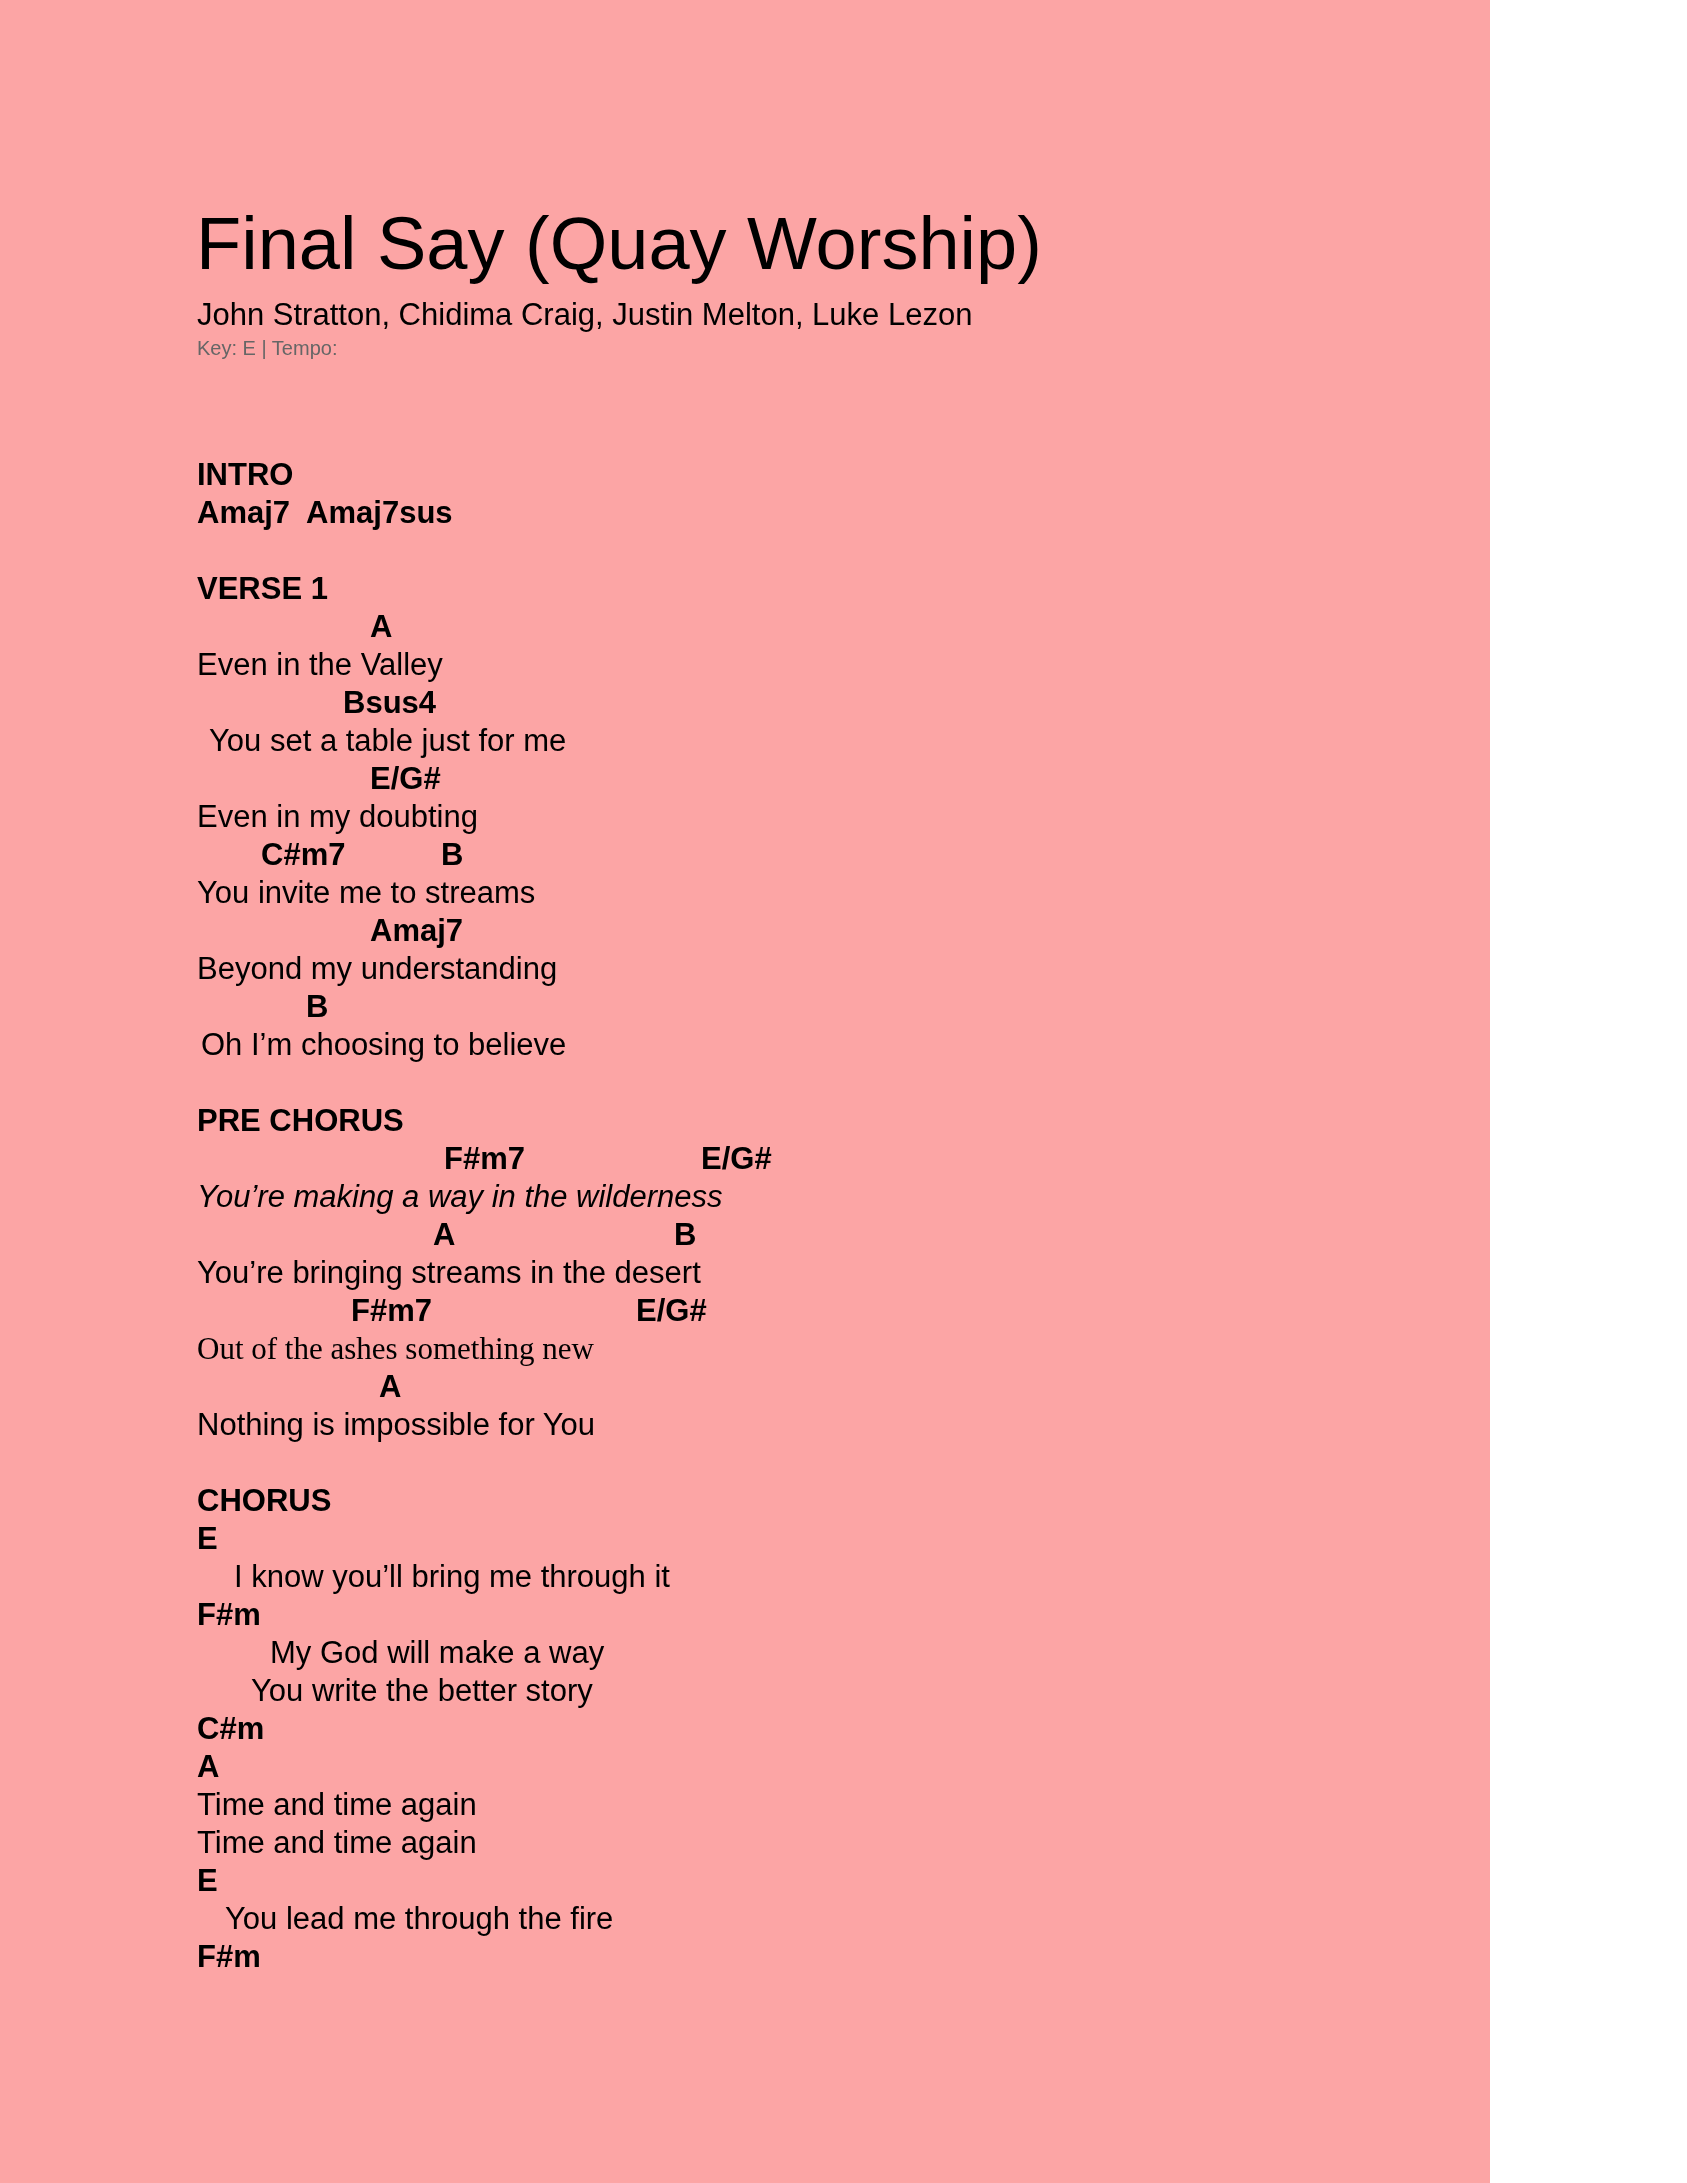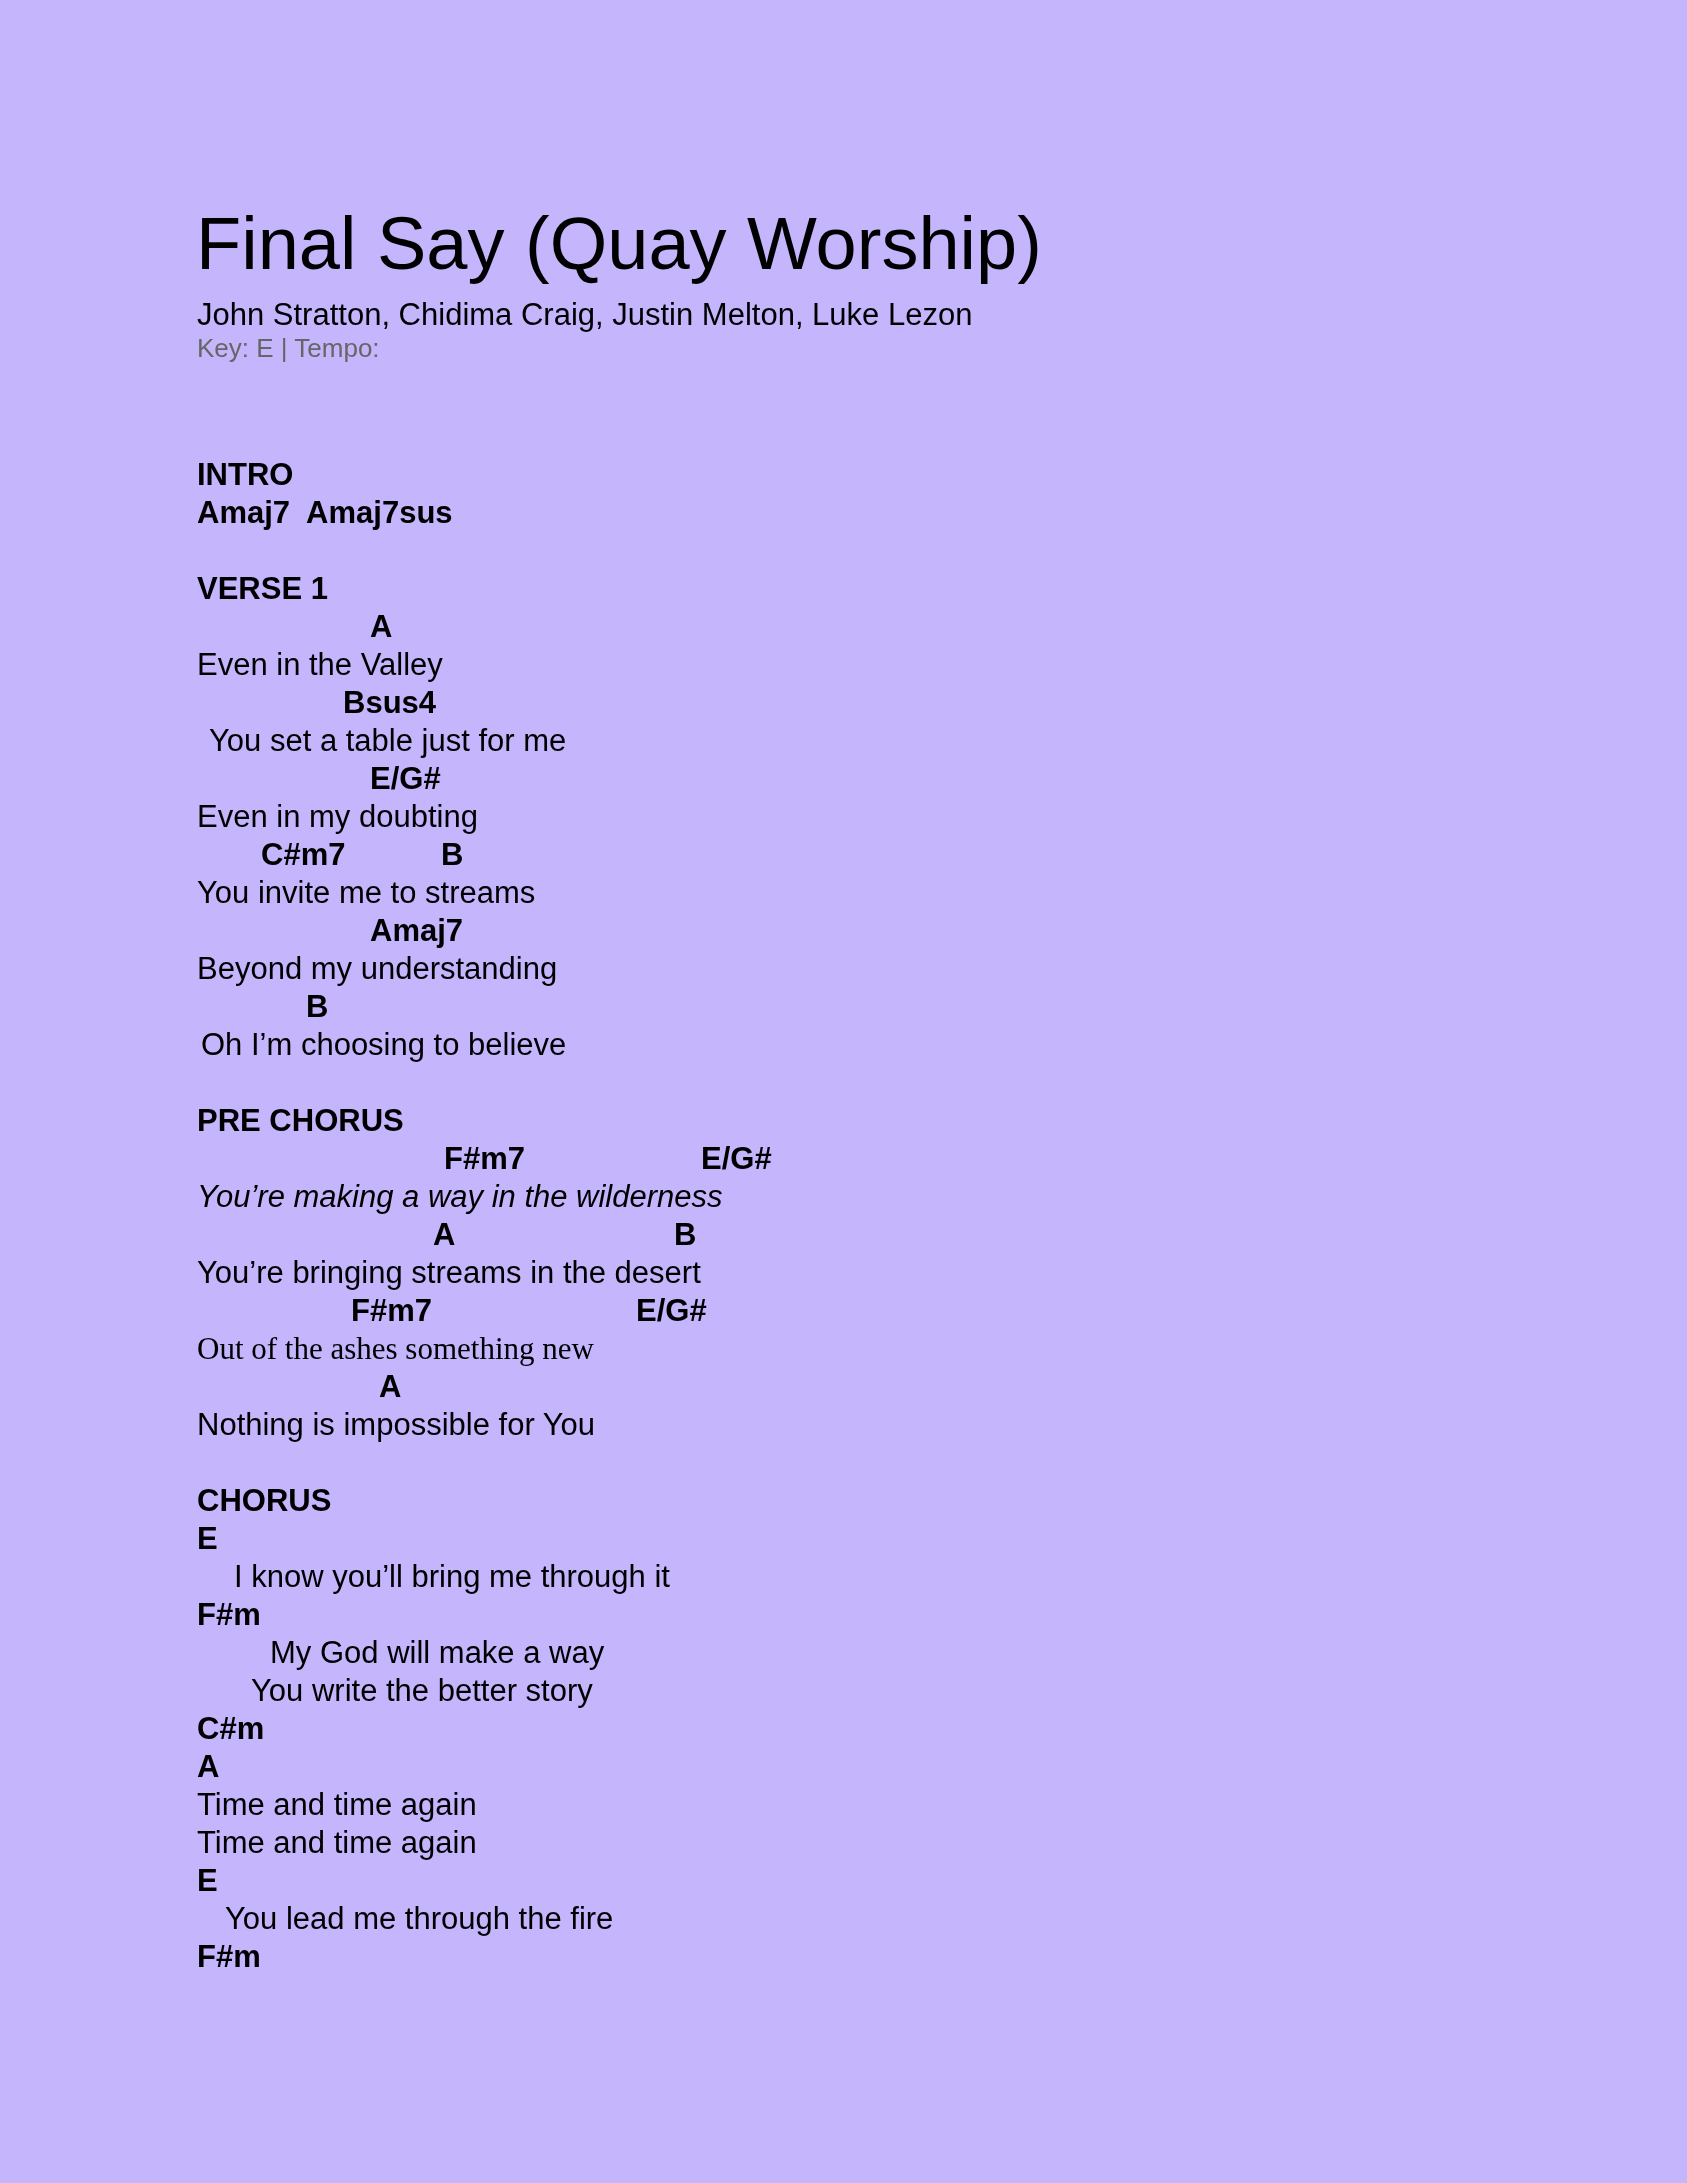--- a/index.html
+++ b/index.html
@@ -1,22 +1,22 @@
 <!DOCTYPE html>
 <html style="font-size:10.6px"><head>
 <meta charset="utf-8">
 <style>
   html, body { margin: 0; padding: 0; background: #ffffff; }
   body { width: 1687px; height: 2183px; position: relative; overflow: hidden;
          font-family: "Liberation Sans", sans-serif; color: #000; }
-  .page { position: absolute; left: 0; top: 0; width: 1687px; height: 2183px; background: #c4b5fd; }
+  .page { position: absolute; left: 0; top: 0; width: 1490px; height: 2183px; background: #fca5a5; }
   .title { position: absolute; left: 196px; top: 201px; font-size: 74px; line-height: 86px;
            white-space: nowrap; font-weight: normal; margin: 0; }
   .authors { position: absolute; left: 197px; top: 296px; font-size: 31px; line-height: 38px; white-space: nowrap; }
-  .meta { position: absolute; left: 197px; top: 333px; font-size: 26px; line-height: 30px; color: #666666; white-space: nowrap; }
+  .meta { position: absolute; left: 197px; top: 333px; font-size: 20px; line-height: 30px; color: #666666; white-space: nowrap; }
   .sheet { position: absolute; left: 197px; top: 456px; width: 1323px; }
   .row { position: relative; height: 38px; font-size: 31px; line-height: 38px; white-space: pre; }
   .heading { font-weight: bold; }
   .chord { position: absolute; top: 0; font-weight: bold; }
   .lyric { position: absolute; top: 0; }
 </style>
 </head>
 <body>
 
 <div class="page">

